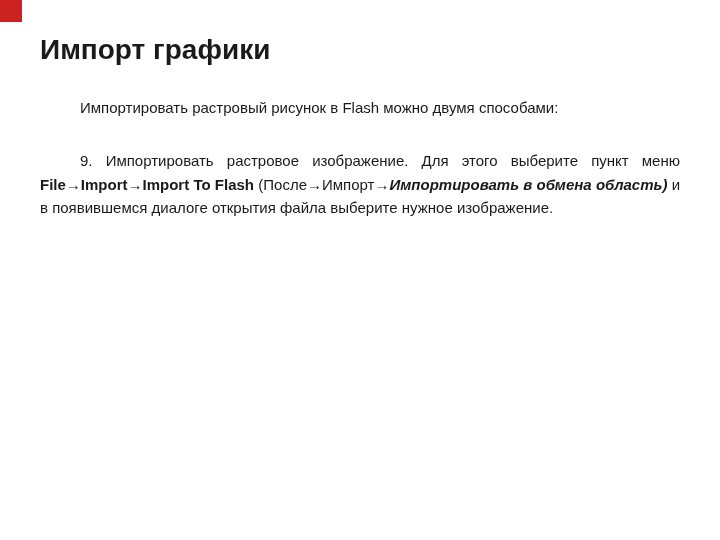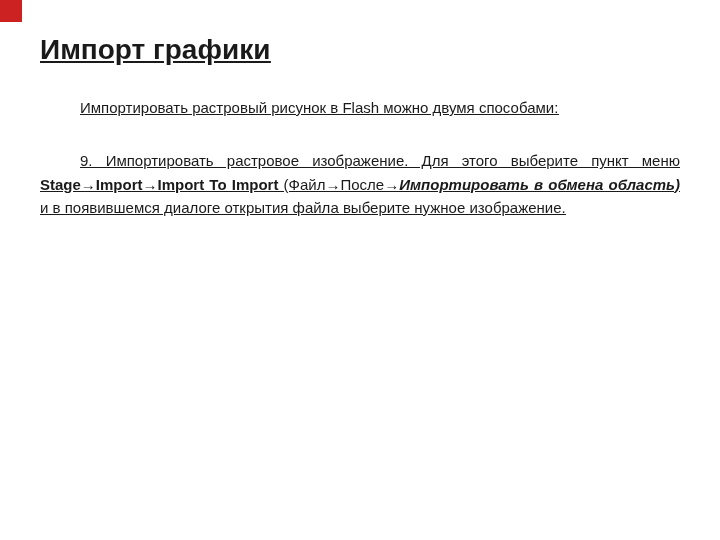--- a/index.html
+++ b/index.html
@@ -1,19 +1,18 @@
 <!DOCTYPE html>
 <html><head>
   <meta charset="utf-8">
   <style>
     * {
       margin: 0;
       padding: 0;
       box-sizing: border-box;
-      text-decoration: underline;
     }
 
     body {
       width: 720px;
       height: 540px;
       background-color: #ffffff;
       font-family: Arial, sans-serif;
       display: flex;
       align-items: flex-start;
       justify-content: flex-start;
@@ -80,20 +79,20 @@
 
   <h1 class="title">Импорт графики</h1>
 
   <div class="content">
 
     <p class="paragraph indent">
       <span>Импортировать растровый рисунок в Flash можно двумя способами:</span>
     </p>
 
     <p class="paragraph" style="text-indent: 40px;">
-      <span>9. Импортировать растровое изображение. Для этого выберите пункт меню </span><span class="bold">Stage→Import→Import</span>&nbsp;<span class="bold">To</span>&nbsp;<span class="bold">Import</span>
-      <span>(Файл→После→</span><span class="bold-italic">Импортировать в обмена область)</span><span> и в появившемся диалоге открытия файла выберите нужное изображение.</span>
+      <span>9. Импортировать растровое изображение. Для этого выберите пункт меню </span><span class="bold">File→Import→Import</span>&nbsp;<span class="bold">To</span>&nbsp;<span class="bold">Flash</span>
+      <span>(После→Импорт→</span><span class="bold-italic">Импортировать в обмена область)</span><span> и в появившемся диалоге открытия файла выберите нужное изображение.</span>
     </p>
 
 
 
   </div>
 </div>
 
 </body></html>

